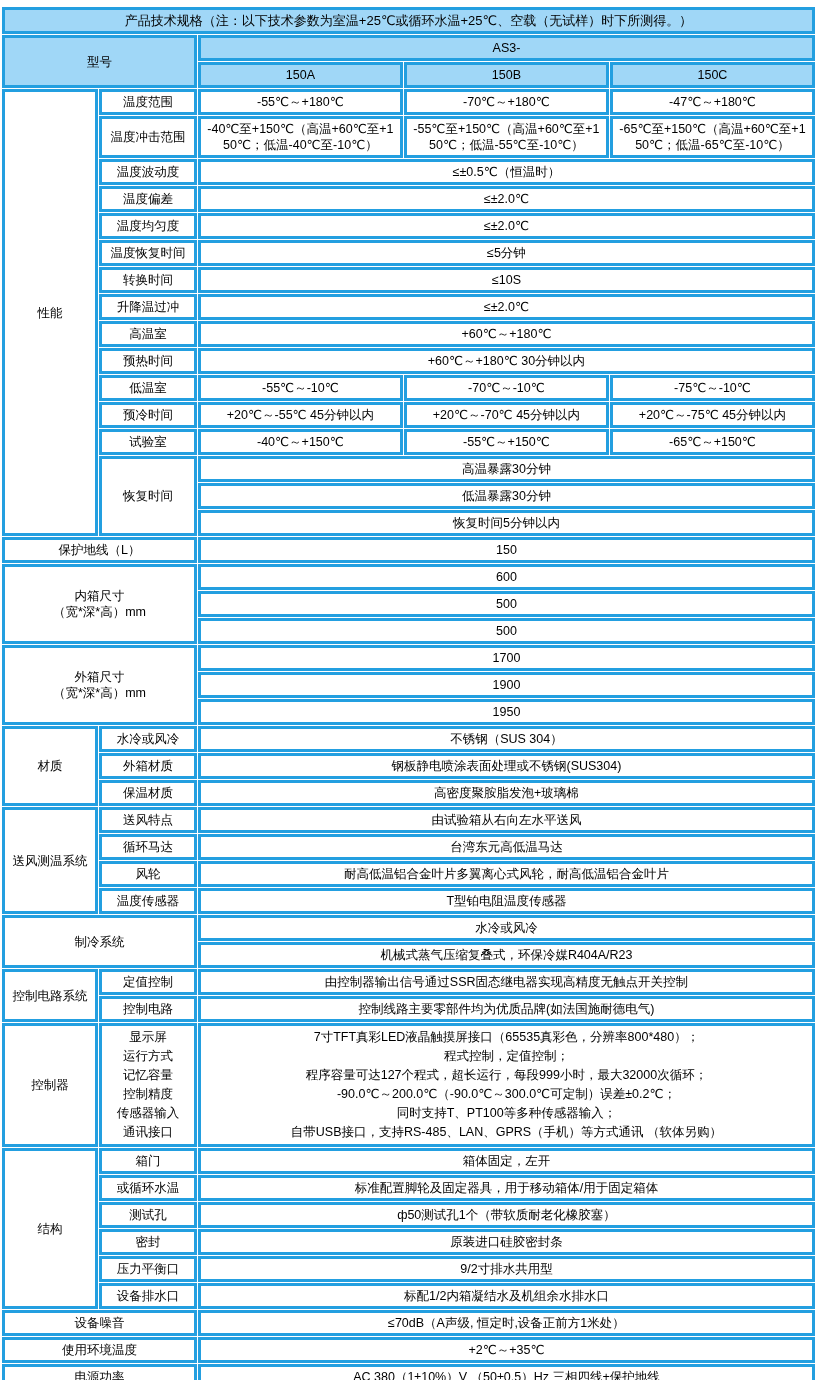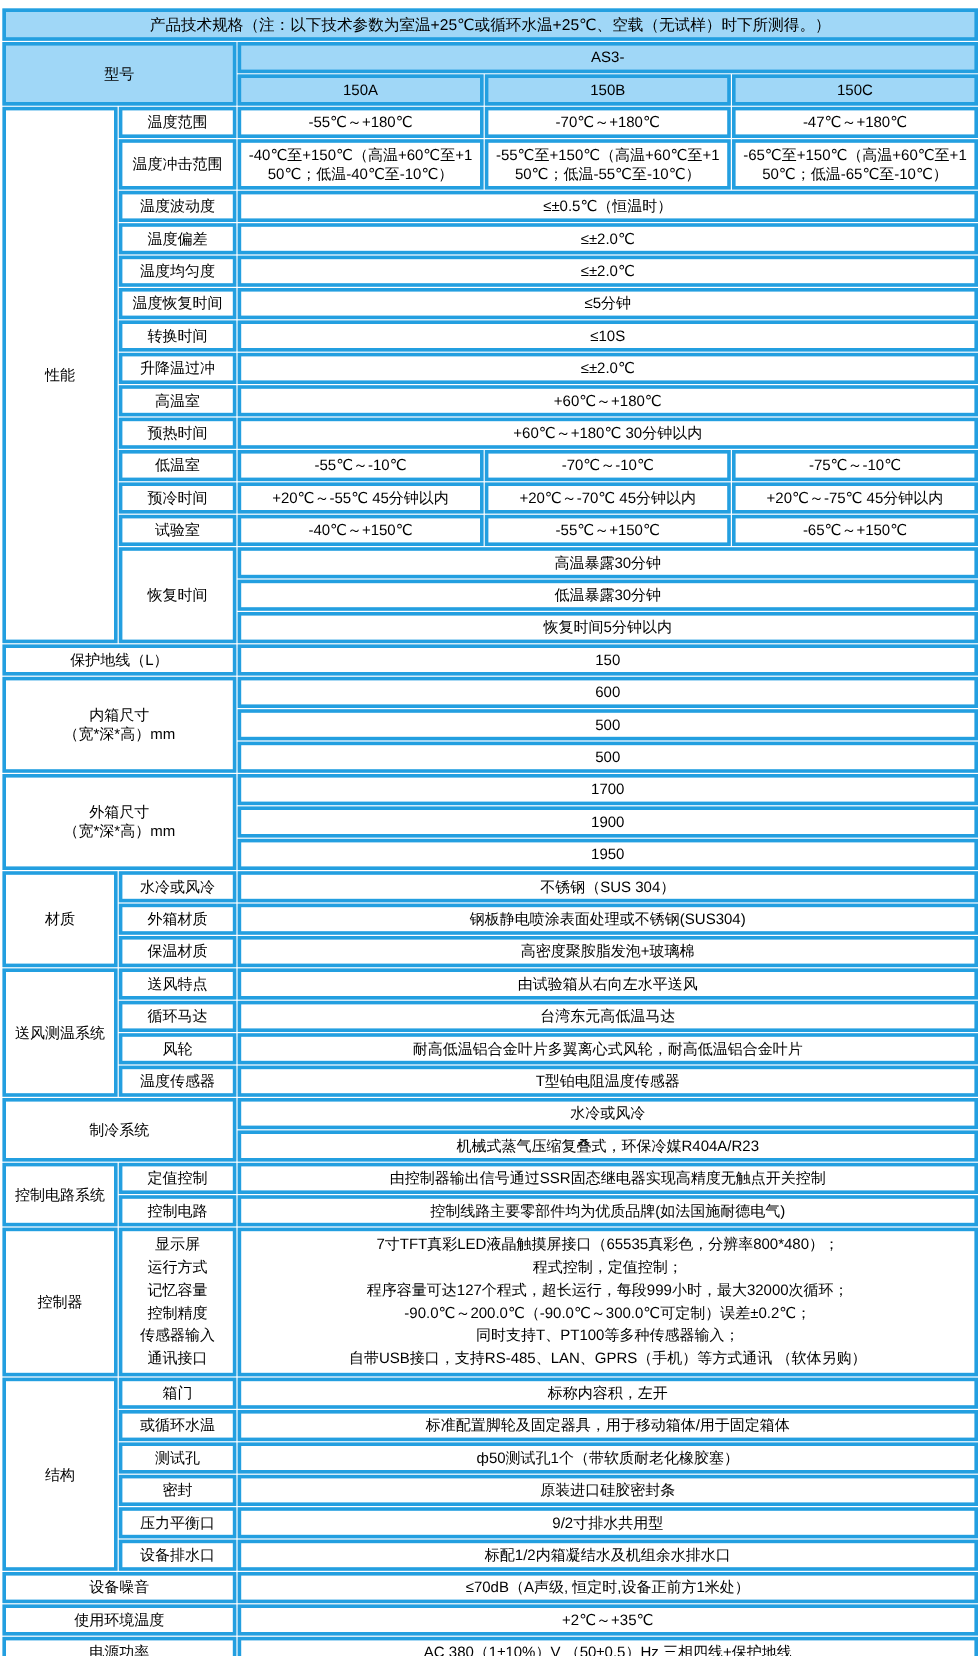--- a/index.html
+++ b/index.html
@@ -206,21 +206,21 @@
 程式控制，定值控制；
 程序容量可达127个程式，超长运行，每段999小时，最大32000次循环；
 -90.0℃～200.0℃（-90.0℃～300.0℃可定制）误差±0.2℃；
 同时支持T、PT100等多种传感器输入；
 自带USB接口，支持RS-485、LAN、GPRS（手机）等方式通讯 （软体另购）</td>
   </tr>
 
   <tr>
     <td rowspan="6">结构</td>
     <td>箱门</td>
-    <td colspan="3">标称内容积，左开</td>
+    <td colspan="3">箱体固定，左开</td>
   </tr>
   <tr>
     <td>或循环水温</td>
     <td colspan="3">标准配置脚轮及固定器具，用于移动箱体/用于固定箱体</td>
   </tr>
   <tr>
     <td>测试孔</td>
     <td colspan="3">ф50测试孔1个（带软质耐老化橡胶塞）</td>
   </tr>
   <tr>

